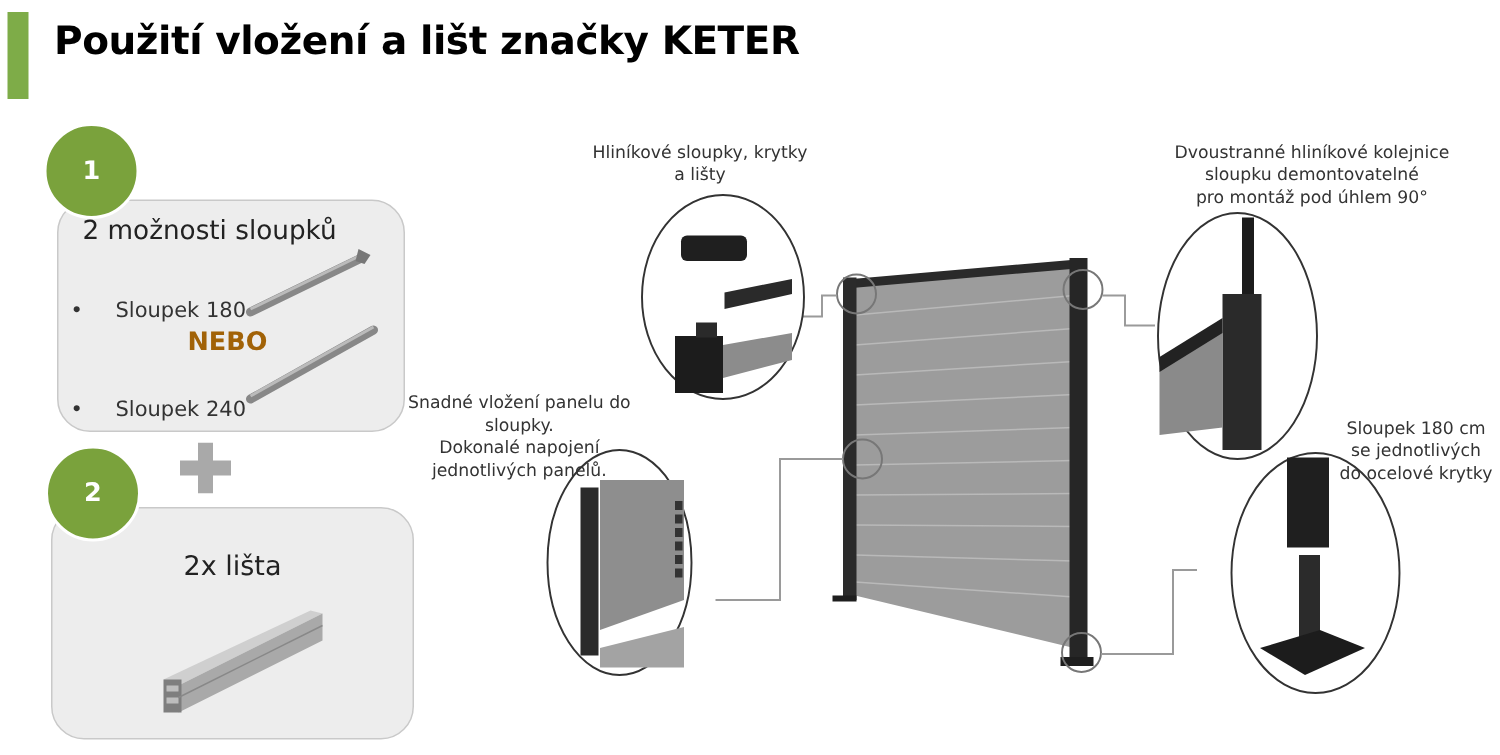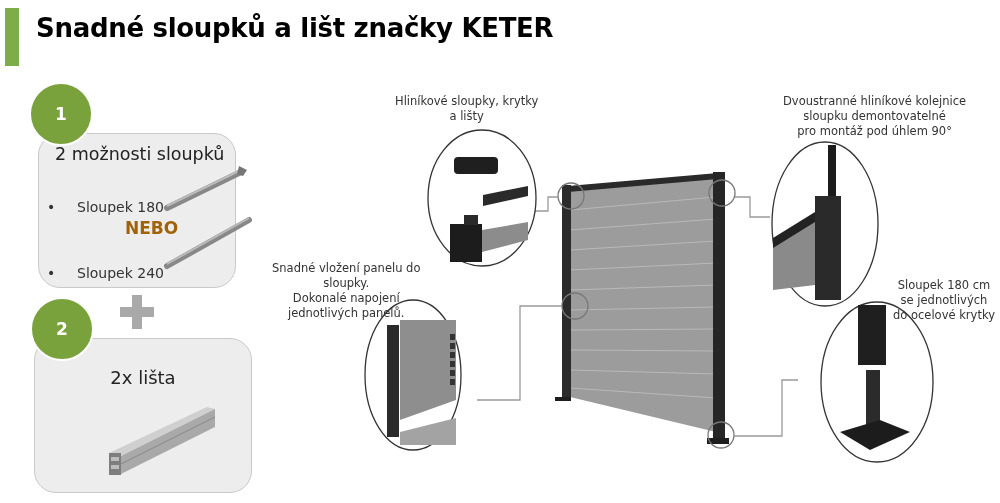--- a/index.html
+++ b/index.html
@@ -16,22 +16,22 @@
   .title {
     position: absolute; left: 36px; top: 8px;
     font-family: "DejaVu Sans", sans-serif;
     font-weight: bold; font-size: 26px; color: #000; letter-spacing: -0.3px;
     line-height: 40px;
   }
   .card {
     position: absolute; background: #ededed; border: 1.5px solid #c9c9c9;
     border-radius: 22px; box-sizing: border-box;
   }
-  .card1 { left: 38px; top: 133px; width: 198px; height: 155px; }
-  .card2 { left: 34px; top: 338px; width: 218px; height: 155px; }
+  .card1 { left: 38px; top: 133px; width: 232px; height: 155px; }
+  .card2 { left: 34px; top: 338px; width: 242px; height: 155px; }
   .badge {
     position: absolute; width: 64px; height: 64px; border-radius: 50%;
     background: #7aa23c; color: #fff; font-weight: bold; font-size: 17px;
     display: flex; align-items: center; justify-content: center;
     font-family: "DejaVu Sans", sans-serif;
     border: 2px solid #fff; box-sizing: border-box;
   }
   .badge1 { left: 29px; top: 82px; }
   .badge2 { left: 30px; top: 297px; }
   .card-heading {
@@ -55,21 +55,21 @@
     position: absolute; font-size: 11.5px; color: #333; text-align: center;
     line-height: 15px; white-space: nowrap; font-family: "DejaVu Sans", sans-serif;
   }
   svg { display: block; }
   .abs { position: absolute; }
 </style>
 </head>
 <body>
 
 <div class="accent-bar"></div>
-<div class="title">Snadné sloupků a lišt značky KETER</div>
+<div class="title">Použití vložení a lišt značky KETER</div>
 
 <div class="card card1">
   <div class="card-heading">2 možnosti sloupků</div>
   <div class="bullet" style="left:8px; top:46px;">
     <span class="dot">•</span><span>Sloupek 180</span>
   </div>
   <div class="nebo">NEBO</div>
   <div class="bullet" style="left:8px; top:112px;">
     <span class="dot">•</span><span>Sloupek 240</span>
   </div>

